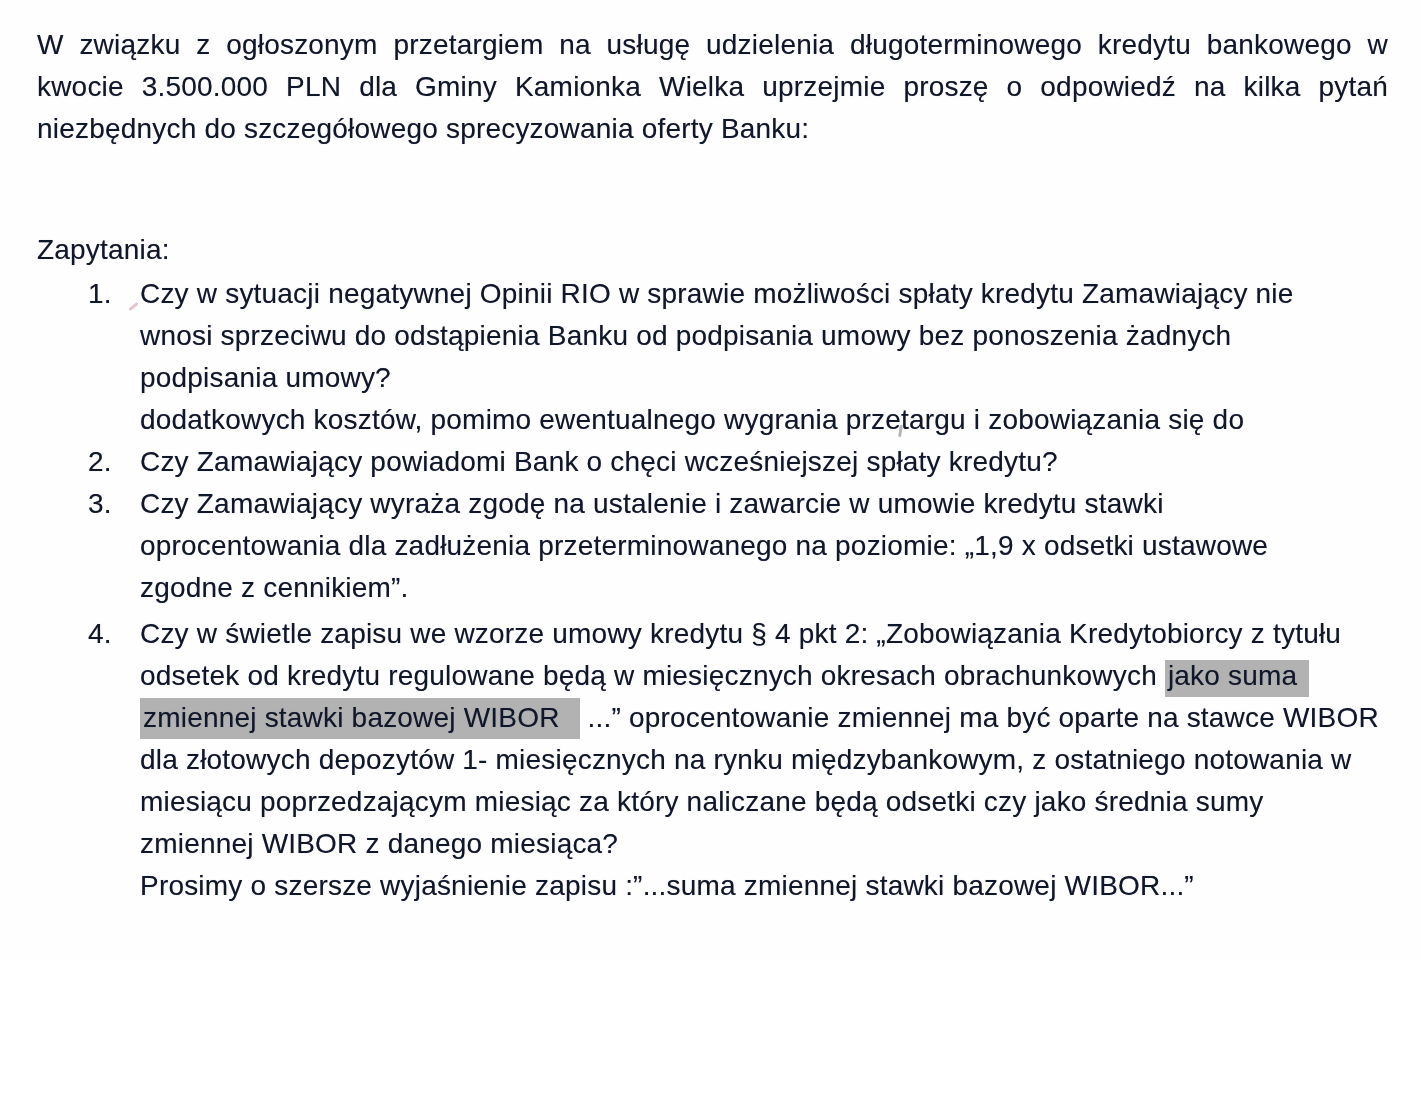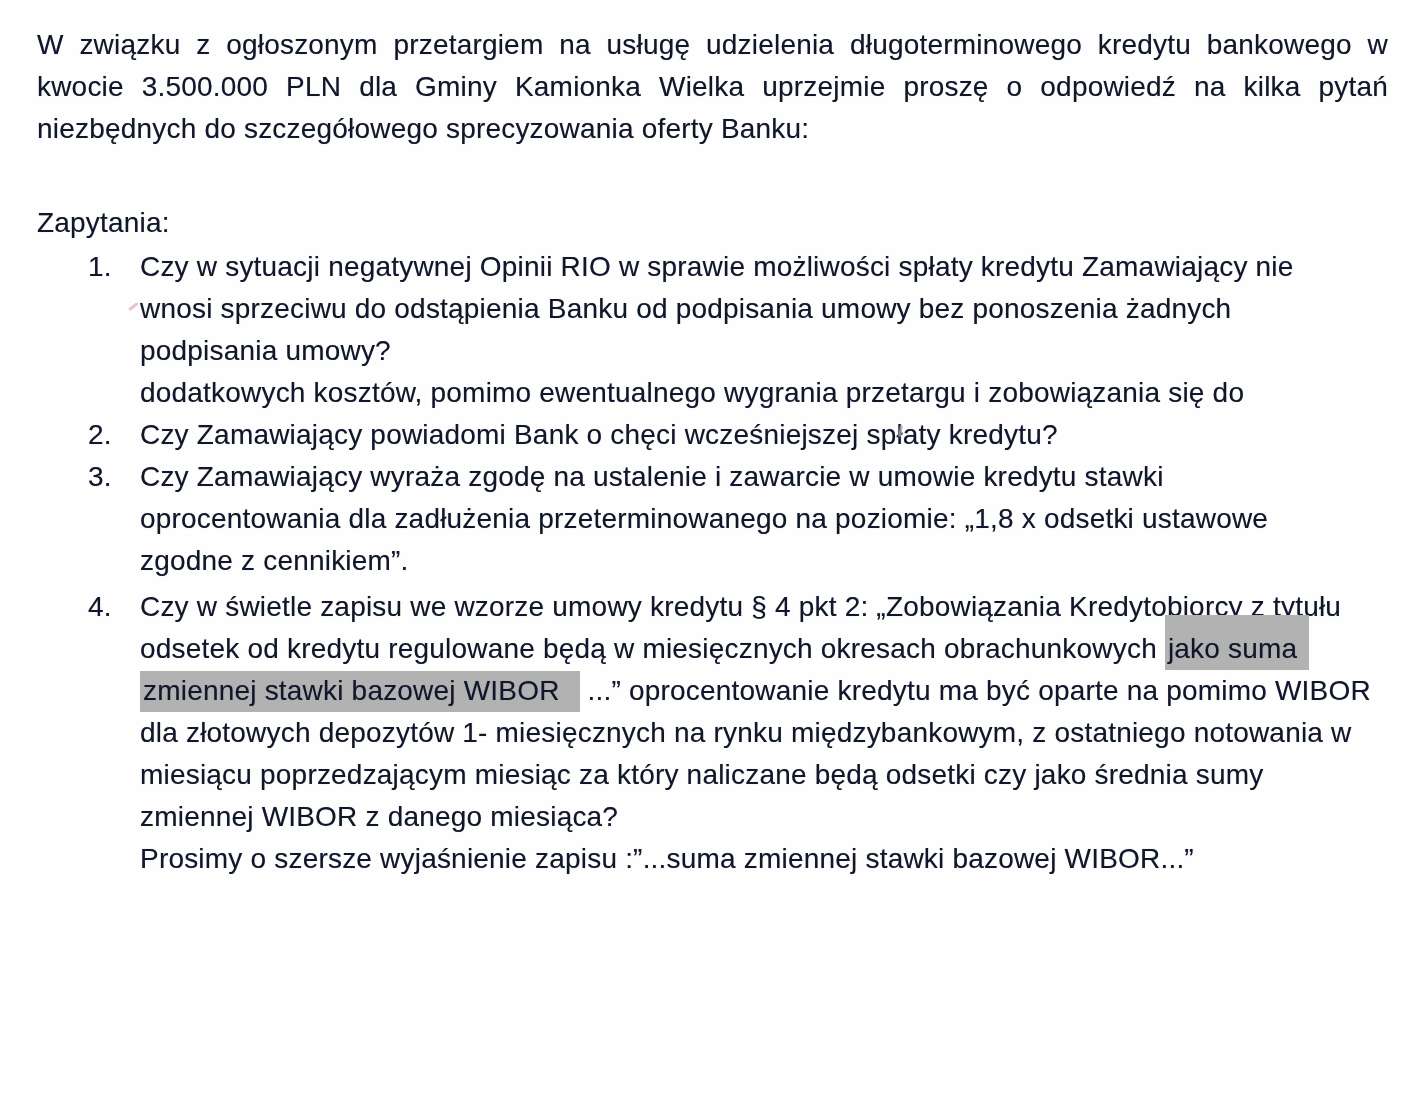--- a/index.html
+++ b/index.html
@@ -28,21 +28,21 @@
   }
   .intro-line {
     text-align: justify;
     text-align-last: justify;
     white-space: normal;
   }
   .intro-line.last {
     text-align-last: left;
   }
   .heading {
-    margin-top: 52px;
+    margin-top: 79px;
   }
   .questions {
     margin-top: 2px;
   }
   .question {
     display: flex;
     align-items: flex-start;
   }
   .question.q4 { margin-top: 4px; }
   .q-num {
@@ -52,21 +52,21 @@
   }
   .q-body {
     flex: 1;
     min-width: 0;
   }
   .q-line {
     white-space: nowrap;
   }
   .hl {
     background: #b2b2b2;
-    padding: 18px 12px 6px 3px;
+    padding: 0 12px 6px 3px;
   }
   .hl.hl-start {
     padding: 4px 20px 6px 3px;
   }
   
   .artifact-tick {
     position: absolute;
     left: 899px;
     top: 425px;
     width: 3px;
@@ -118,36 +118,36 @@
         <div class="q-num">2.</div>
         <div class="q-body">
           <div class="q-line">Czy Zamawiający powiadomi Bank o chęci wcześniejszej spłaty kredytu?</div>
         </div>
       </div>
 
       <div class="question">
         <div class="q-num">3.</div>
         <div class="q-body">
           <div class="q-line">Czy Zamawiający wyraża zgodę na ustalenie i zawarcie w umowie kredytu stawki</div>
-          <div class="q-line">oprocentowania dla zadłużenia przeterminowanego na poziomie: „1,8 x odsetki ustawowe</div>
+          <div class="q-line">oprocentowania dla zadłużenia przeterminowanego na poziomie: „1,9 x odsetki ustawowe</div>
           <div class="q-line">zgodne z cennikiem”.</div>
         </div>
       </div>
 
       <div class="question q4">
         <div class="q-num">4.</div>
         <div class="q-body">
           <div class="q-line">
             <span>Czy w świetle zapisu we wzorze umowy kredytu § 4 pkt 2: „Zobowiązania Kredytobiorcy z tytułu</span>
           </div>
           <div class="q-line">
             <span>odsetek od kredytu regulowane będą w miesięcznych okresach obrachunkowych </span><span class="hl">jako suma</span>
           </div>
           <div class="q-line">
-            <span class="hl hl-start">zmiennej stawki bazowej WIBOR</span><span> ...” oprocentowanie kredytu ma być oparte na pomimo WIBOR</span>
+            <span class="hl hl-start">zmiennej stawki bazowej WIBOR</span><span> ...” oprocentowanie zmiennej ma być oparte na stawce WIBOR</span>
           </div>
           <div class="q-line">
             <span>dla złotowych depozytów 1- miesięcznych na rynku międzybankowym, z ostatniego notowania w</span>
           </div>
           <div class="q-line">
             <span>miesiącu poprzedzającym miesiąc za który naliczane będą odsetki czy jako średnia sumy</span>
           </div>
           <div class="q-line">
             <span>zmiennej WIBOR z danego miesiąca?</span>
           </div>

